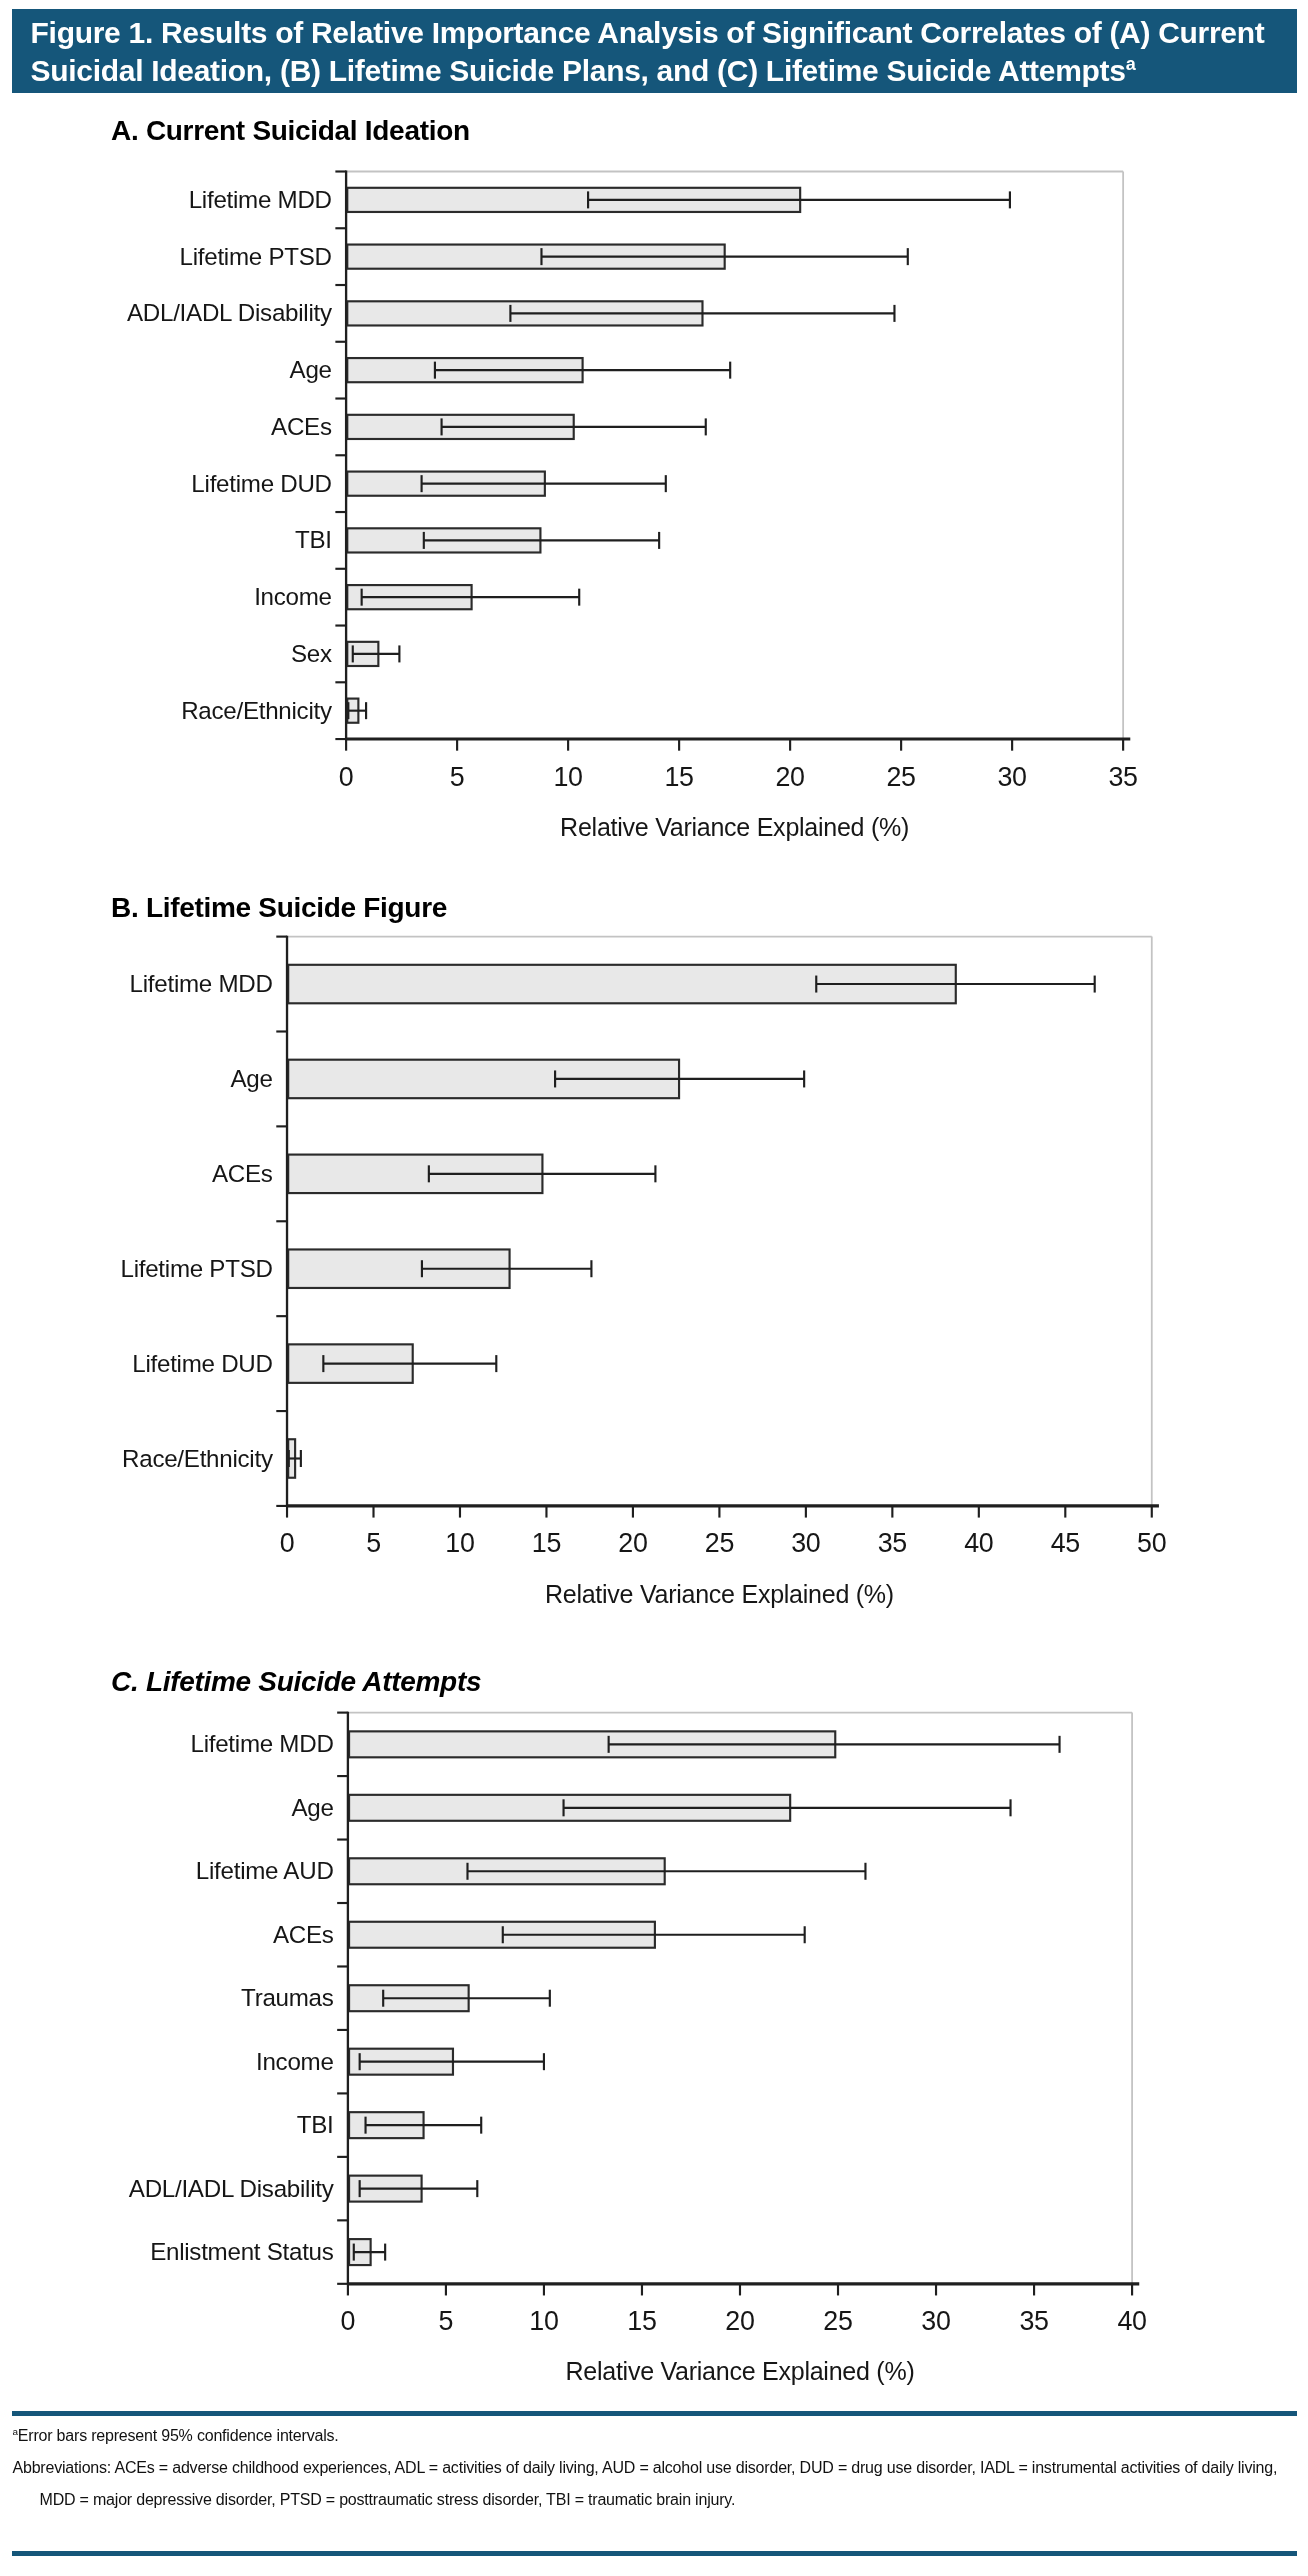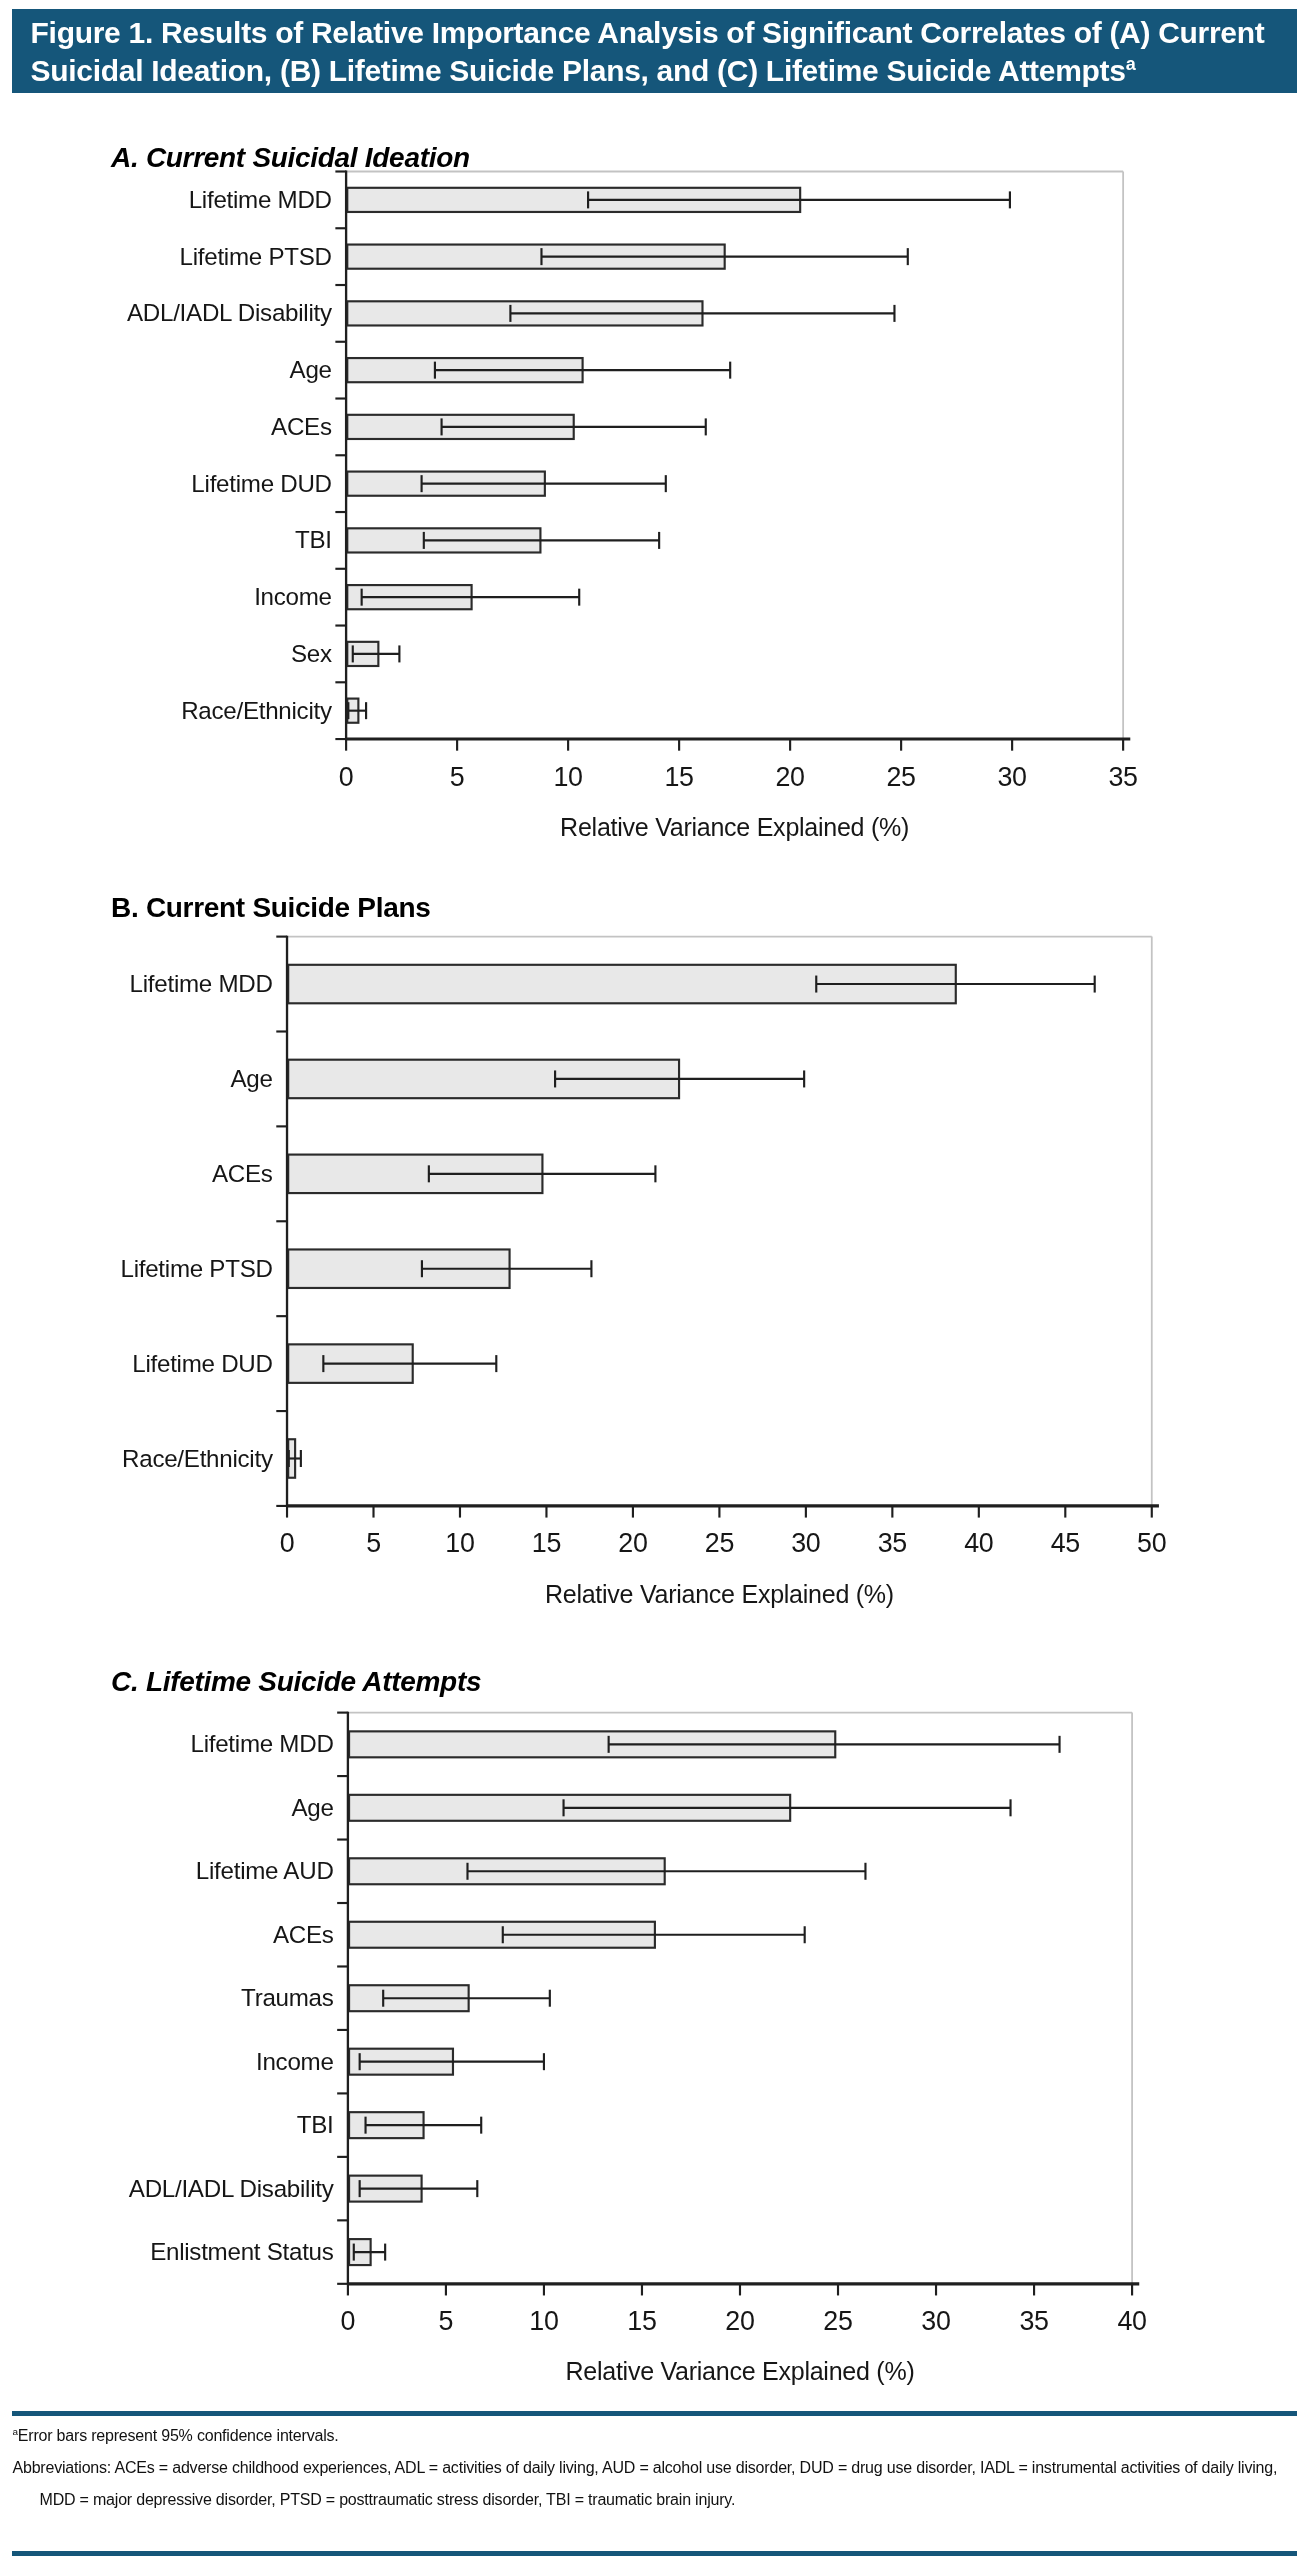--- a/index.html
+++ b/index.html
@@ -35,21 +35,21 @@
 </style>
 </head>
 <body>
 
 <div class="page">
 
   <div class="title-bar" style="background: rgb(21, 86, 122); color: rgb(255, 255, 255);">
     <span class="title-text"><span>Figure 1. Results of Relative Importance Analysis of Significant Correlates of (A) Current Suicidal Ideation, (B) Lifetime Suicide Plans, and (C) Lifetime Suicide Attempts</span><sup>a</sup></span>
   </div>
 
-  <div class="panel-title" style="top:142px;font-style:italic;">A. Current Suicidal Ideation</div>
+  <div class="panel-title" style="top:115px;">A. Current Suicidal Ideation</div>
   <svg class="chart" id="chart-0" style="top:116px;" width="1309" height="743" viewBox="0 0 1461 830">
       <line x1="386" y1="62" x2="1254" y2="62" stroke="#c3c3c3" stroke-width="2"></line>
       <line x1="1254" y1="62" x2="1254" y2="696" stroke="#c3c3c3" stroke-width="2"></line>
       <rect x="387.3" y="80.2" width="505.91999999999996" height="27" fill="#e8e8e8" stroke="#2b2b2b" stroke-width="2.4"></rect>
       <line x1="656.3199999999999" y1="93.7" x2="1127.52" y2="93.7" stroke="#1f1f1f" stroke-width="2.4"></line>
       <line x1="656.3199999999999" y1="84.2" x2="656.3199999999999" y2="103.2" stroke="#1f1f1f" stroke-width="2.4"></line>
       <line x1="1127.52" y1="84.2" x2="1127.52" y2="103.2" stroke="#1f1f1f" stroke-width="2.4"></line>
       <text x="370" y="102.7" text-anchor="end" font-size="27" fill="#161616" letter-spacing="-0.3">Lifetime MDD</text>
       <rect x="387.3" y="143.6" width="421.6" height="27" fill="#e8e8e8" stroke="#2b2b2b" stroke-width="2.4"></rect>
       <line x1="604.24" y1="157.1" x2="1013.44" y2="157.1" stroke="#1f1f1f" stroke-width="2.4"></line>
@@ -121,21 +121,21 @@
       <text x="882" y="748" text-anchor="middle" font-size="30" fill="#161616" letter-spacing="-0.3">20</text>
       <line x1="1006" y1="696" x2="1006" y2="709" stroke="#1f1f1f" stroke-width="2.4"></line>
       <text x="1006" y="748" text-anchor="middle" font-size="30" fill="#161616" letter-spacing="-0.3">25</text>
       <line x1="1130" y1="696" x2="1130" y2="709" stroke="#1f1f1f" stroke-width="2.4"></line>
       <text x="1130" y="748" text-anchor="middle" font-size="30" fill="#161616" letter-spacing="-0.3">30</text>
       <line x1="1254" y1="696" x2="1254" y2="709" stroke="#1f1f1f" stroke-width="2.4"></line>
       <text x="1254" y="748" text-anchor="middle" font-size="30" fill="#161616" letter-spacing="-0.3">35</text>
       <text x="820" y="804" text-anchor="middle" font-size="28" fill="#161616" letter-spacing="-0.3">Relative Variance Explained (%)</text>
     </svg>
 
-  <div class="panel-title" style="top:892px;">B. Current Suicide Plans</div>
+  <div class="panel-title" style="top:892px;">B. Lifetime Suicide Figure</div>
   <svg class="chart" id="chart-1" style="top:882px;" width="1309" height="743" viewBox="0 0 1461 830">
       <line x1="320" y1="61" x2="1286" y2="61" stroke="#c3c3c3" stroke-width="2"></line>
       <line x1="1286" y1="61" x2="1286" y2="697" stroke="#c3c3c3" stroke-width="2"></line>
       <rect x="321.3" y="92.5" width="745.7520000000001" height="43" fill="#e8e8e8" stroke="#2b2b2b" stroke-width="2.4"></rect>
       <line x1="911.192" y1="114" x2="1222.2440000000001" y2="114" stroke="#1f1f1f" stroke-width="2.4"></line>
       <line x1="911.192" y1="104.5" x2="911.192" y2="123.5" stroke="#1f1f1f" stroke-width="2.4"></line>
       <line x1="1222.2440000000001" y1="104.5" x2="1222.2440000000001" y2="123.5" stroke="#1f1f1f" stroke-width="2.4"></line>
       <text x="304" y="123" text-anchor="end" font-size="27" fill="#161616" letter-spacing="-0.3">Lifetime MDD</text>
       <rect x="321.3" y="198.5" width="436.63200000000006" height="43" fill="#e8e8e8" stroke="#2b2b2b" stroke-width="2.4"></rect>
       <line x1="619.46" y1="220" x2="897.668" y2="220" stroke="#1f1f1f" stroke-width="2.4"></line>

